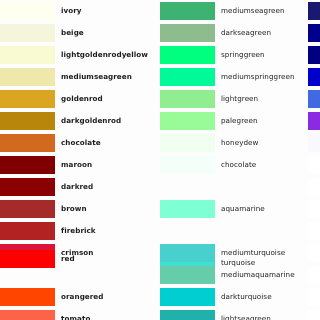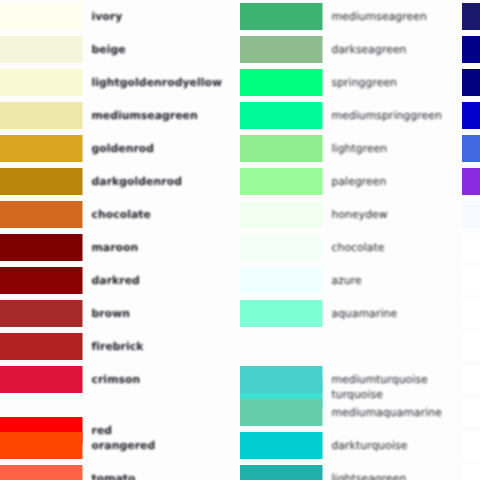--- a/index.html
+++ b/index.html
@@ -118,21 +118,21 @@
           <div class="label">brown</div>
         </div>
         <div class="row" style="top: 242px;">
           <div class="swatch" title="crimson" style="background: rgb(220, 20, 60);"></div>
           <div class="label">crimson</div>
         </div>
         <div class="row" style="top: 220px;">
           <div class="swatch" title="firebrick" style="background: rgb(178, 34, 34);"></div>
           <div class="label">firebrick</div>
         </div>
-        <div class="row" style="top: 276px;">
+        <div class="row" style="top: 248px;">
           <div class="swatch" title="red" style="background: rgb(255, 0, 0);"></div>
           <div class="label">red</div>
         </div>
         <div class="row" style="top: 286px;">
           <div class="swatch" title="orangered" style="background: rgb(255, 69, 0);"></div>
           <div class="label">orangered</div>
         </div>
         <div class="row" style="top: 308px;">
           <div class="swatch" title="tomato" style="background: rgb(255, 99, 71);"></div>
           <div class="label">tomato</div>
@@ -164,24 +164,20 @@
           <div class="label">palegreen</div>
         </div>
         <div class="row" style="top: 132px;">
           <div class="swatch" title="honeydew" style="background: rgb(240, 255, 240);"></div>
           <div class="label">honeydew</div>
         </div>
         <div class="row" style="top: 154px;">
           <div class="swatch" title="mintcream" style="background: rgb(245, 255, 250);"></div>
           <div class="label">chocolate</div>
         </div>
-        <div class="row" style="top: 176px;">
-          <div class="swatch" title="azure" style="background: rgb(240, 255, 255);"></div>
-          <div class="label">azure</div>
-        </div>
         <div class="row" style="top: 198px;">
           <div class="swatch" title="aquamarine" style="background: rgb(127, 255, 212);"></div>
           <div class="label">aquamarine</div>
         </div>
         <div class="row" style="top: 220px; margin-top: 32px;">
           <div class="swatch" title="turquoise" style="background: rgb(64, 224, 208);"></div>
           <div class="label">turquoise</div>
         </div>
         <div class="row" style="top: 242px;">
           <div class="swatch" title="mediumturquoise" style="background: rgb(72, 209, 204);"></div>

